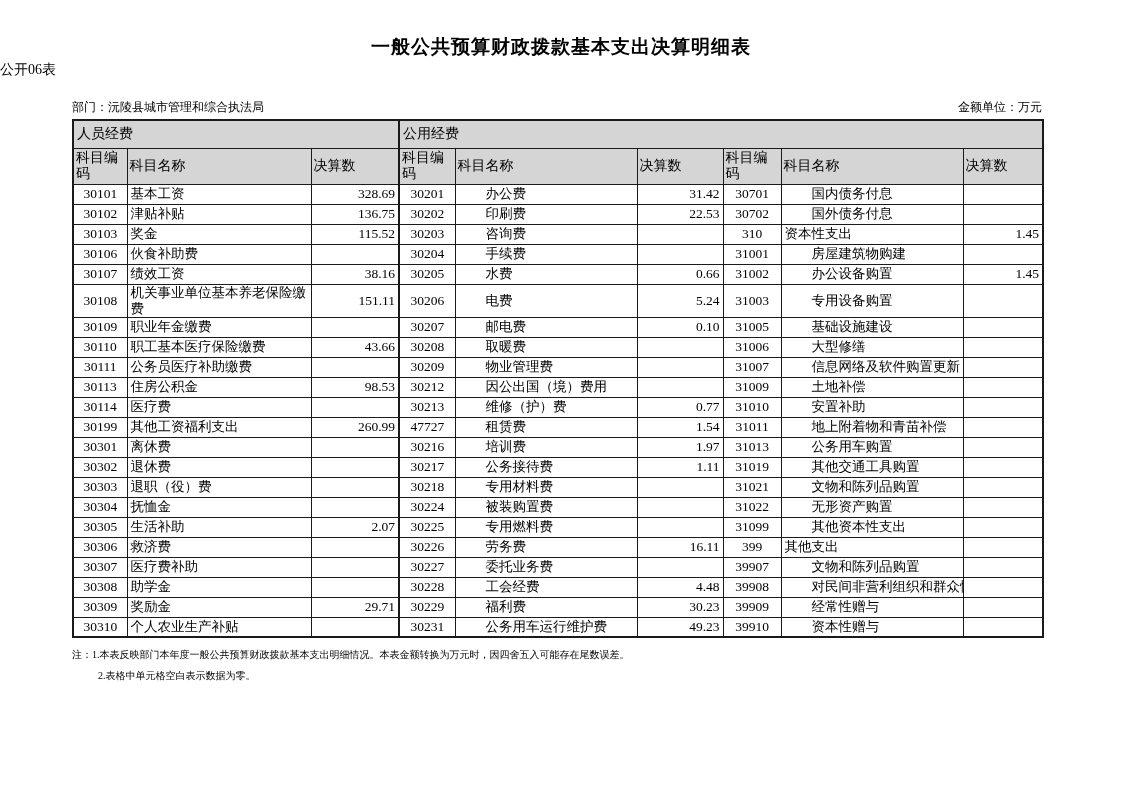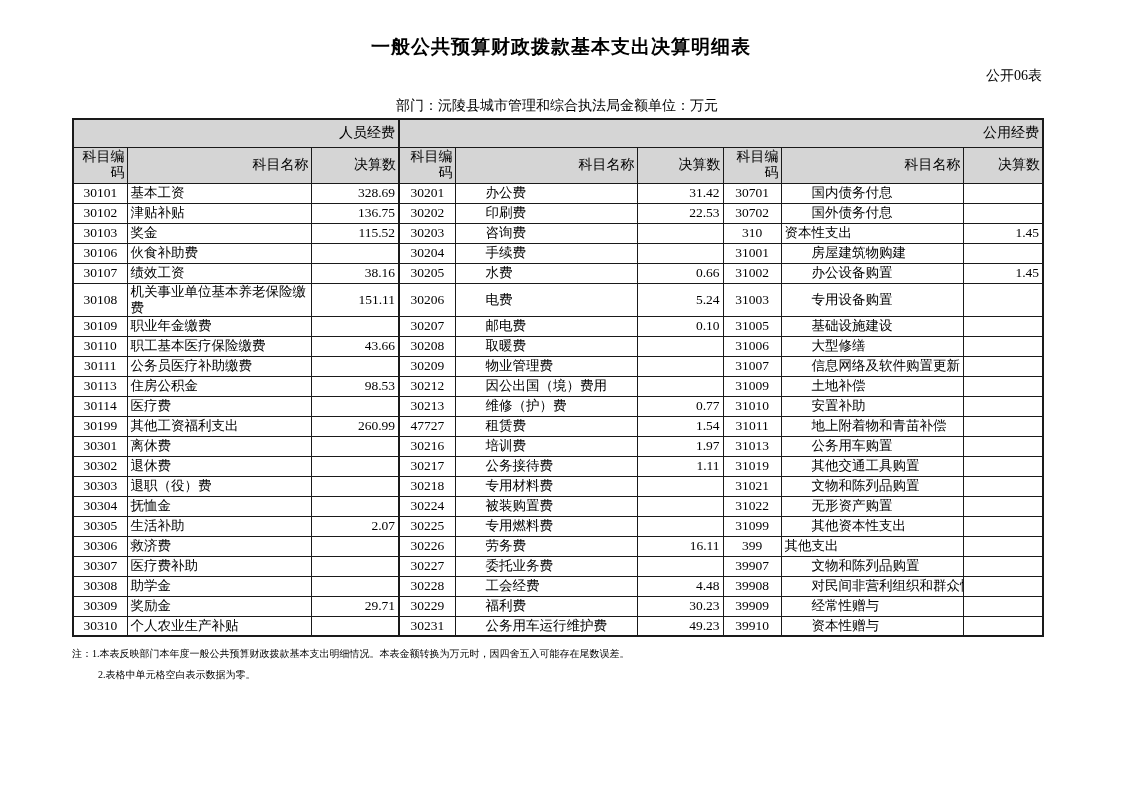--- a/index.html
+++ b/index.html
@@ -7,38 +7,38 @@
     width:1122px;height:793px;
     font-family:"Liberation Serif","DejaVu Serif",serif;
     color:#000;position:relative;overflow:hidden;
   }
   .sheet{width:1122px;height:793px;}
   .title{
     padding-top:34px;text-align:center;
     font-size:19px;font-weight:bold;letter-spacing:1px;
   }
   .table-code{
-    margin:7px 80px 0 0;text-align:right;font-size:14px;
+    margin:1px 80px 0 0;font-size:14px;
   }
   .meta{
-    display:flex;justify-content:center;
-    margin:12px 80px 3px 72px;font-size:14px;
+    display:flex;justify-content:space-between;
+    margin:20px 80px 3px 72px;font-size:12px;
   }
   table{
     border-collapse:collapse;table-layout:fixed;
     width:970px;margin-left:72px;
     border:2px solid #1a1a1a;
   }
   th,td{
     border:1px solid #1a1a1a;
     font-size:13.5px;font-weight:normal;
     padding:0 3px;line-height:16px;height:20px;
     overflow:hidden;box-sizing:border-box;
   }
-  thead th{background:#d5d5d5;text-align:right;font-size:14px;}
+  thead th{background:#d5d5d5;text-align:left;font-size:14px;}
   tr.grp-hdr th{height:28px;}
   tr.col-hdr th{height:36px;padding:0 2px;}
   td.code{text-align:center;}
   td.name{text-align:left;}
   td.name.nw{white-space:nowrap;}
   td.val{text-align:right;}
   .ind{padding-left:27px;display:inline-block;}
   .gdiv{border-left-width:2px;}
   .notes{margin:6px 0 0 72px;font-size:10px;line-height:21px;}
   .note2{padding-left:26px;}

